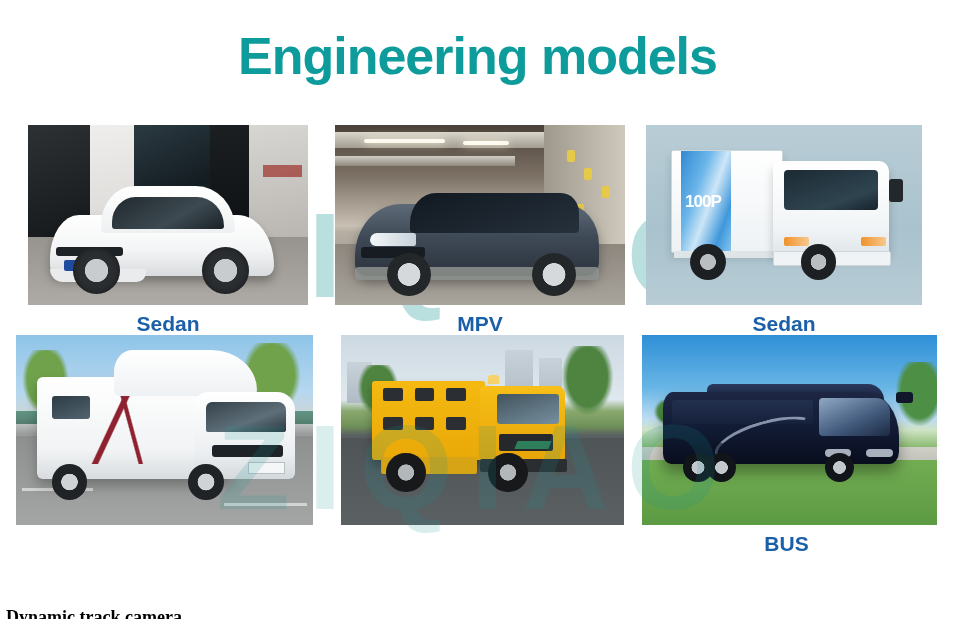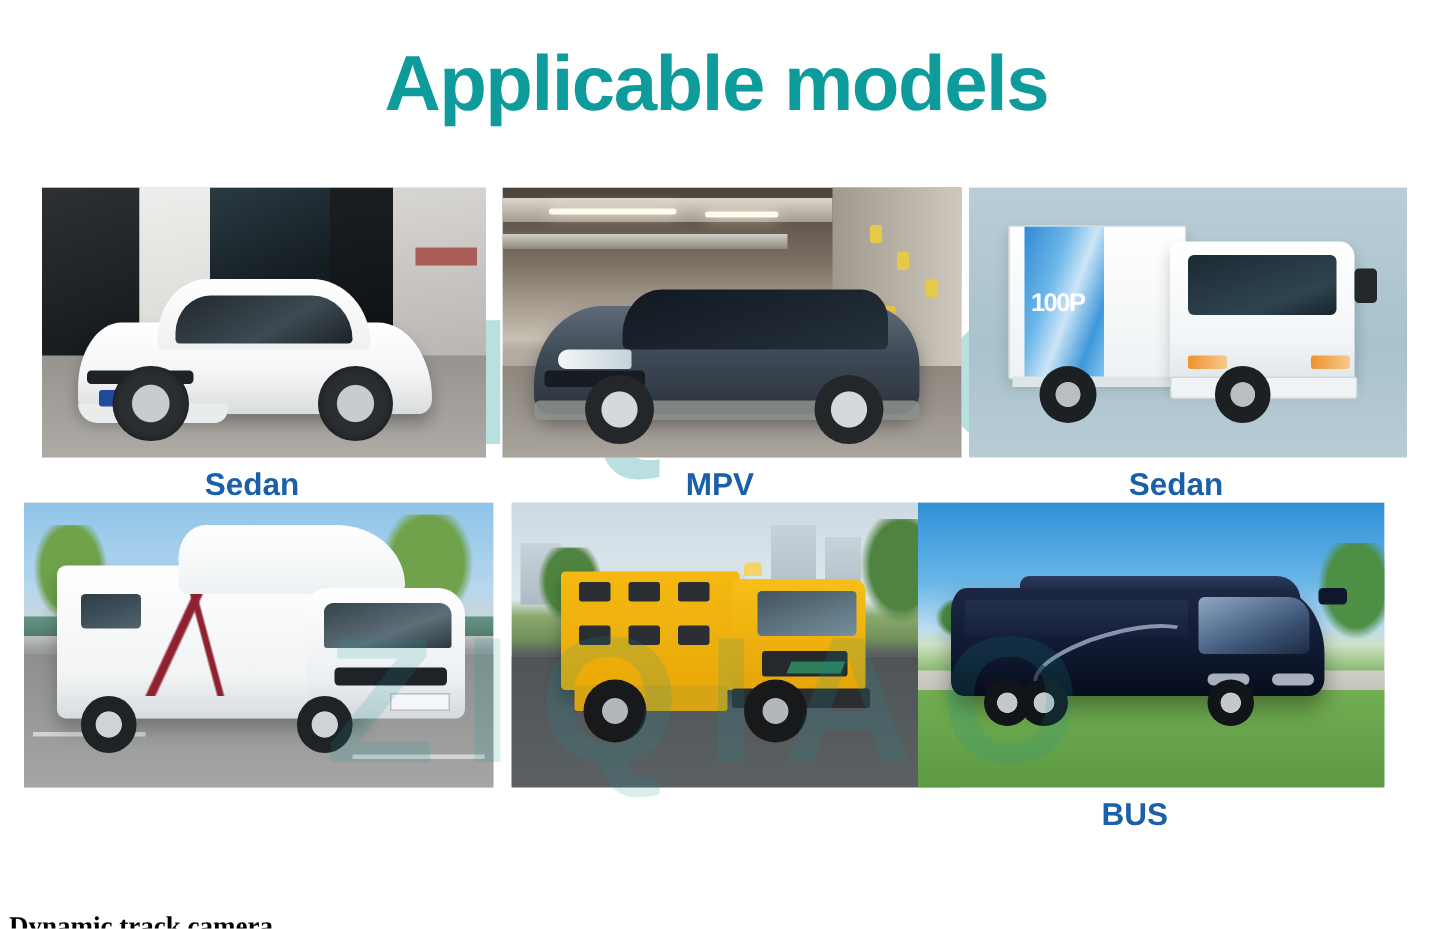--- a/index.html
+++ b/index.html
@@ -46,21 +46,20 @@
   .row-2 { margin-top: 0px; }
 
   .card {
     position: absolute;
     top: 0;
   }
   .card .photo {
     position: relative;
     overflow: hidden;
     background: #dfe6ea;
-    padding-left: 16px;
   }
   .card .label {
     width: 100%;
     text-align: center;
     font-family: "Liberation Sans", sans-serif;
     font-weight: bold;
     font-size: 21px;
     color: #1a5fa8;
     margin-top: 7px;
     letter-spacing: 0px;
@@ -71,21 +70,21 @@
   .c-sedan  { left: 28px;  width: 280px; }
   .c-mpv    { left: 335px; width: 290px; }
   .c-wagon  { left: 646px; width: 276px; }
   .c-sedan .photo  { width: 280px; height: 180px; }
   .c-mpv .photo    { width: 290px; height: 180px; }
   .c-wagon .photo  { width: 276px; height: 180px; }
 
   
   .c-rv     { left: 16px;  width: 297px; }
   .c-eng    { left: 341px; width: 283px; }
-  .c-bus    { left: 612px; width: 289px; }
+  .c-bus    { left: 642px; width: 289px; }
   .c-rv .photo  { width: 297px; height: 190px; }
   .c-eng .photo { width: 283px; height: 190px; }
   .c-bus .photo { width: 295px; height: 190px; }
 
   
   .scene { position: absolute; inset: 0; }
   .el { position: absolute; }
 
   
   .sedan-bg {
@@ -342,21 +341,21 @@
     font-weight: bold;
     font-size: 18px;
     color: #000000;
     white-space: nowrap;
     margin-top: 16px;
   }
 </style>
 </head>
 <body>
 
-<div class="page-title">Applicable models</div>
+<div class="page-title">Engineering models</div>
 
 <div class="watermark wm-1">ZIQIAO</div>
 
 <div class="grid">
 
   <div class="row row-1">
 
     <div class="card c-sedan">
       <div class="photo">
         <div class="scene">

